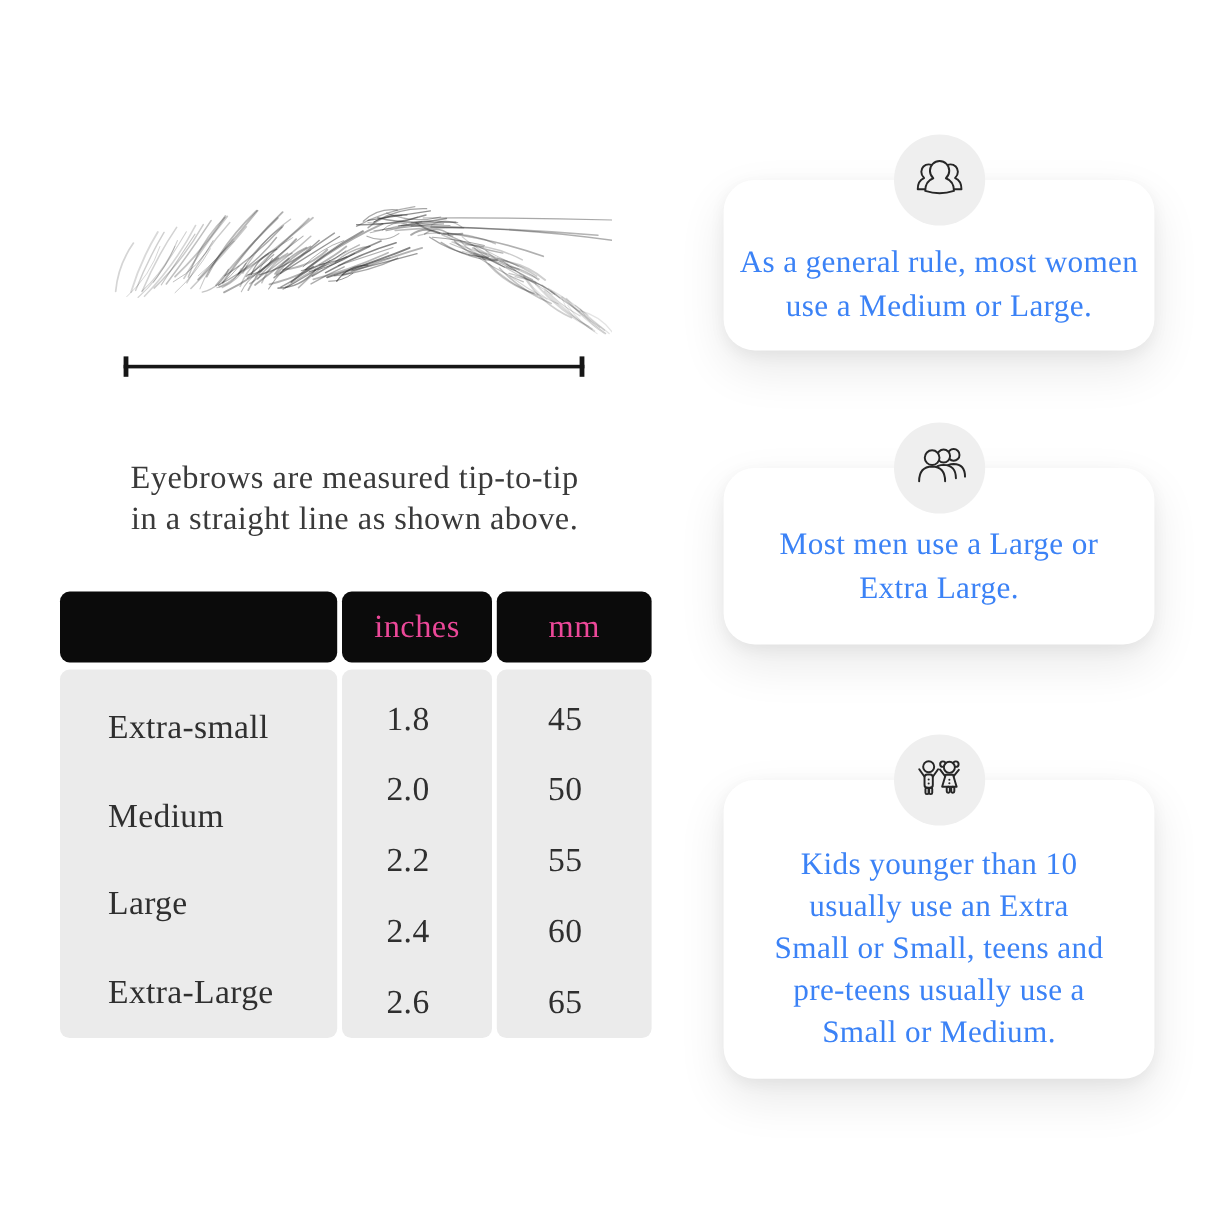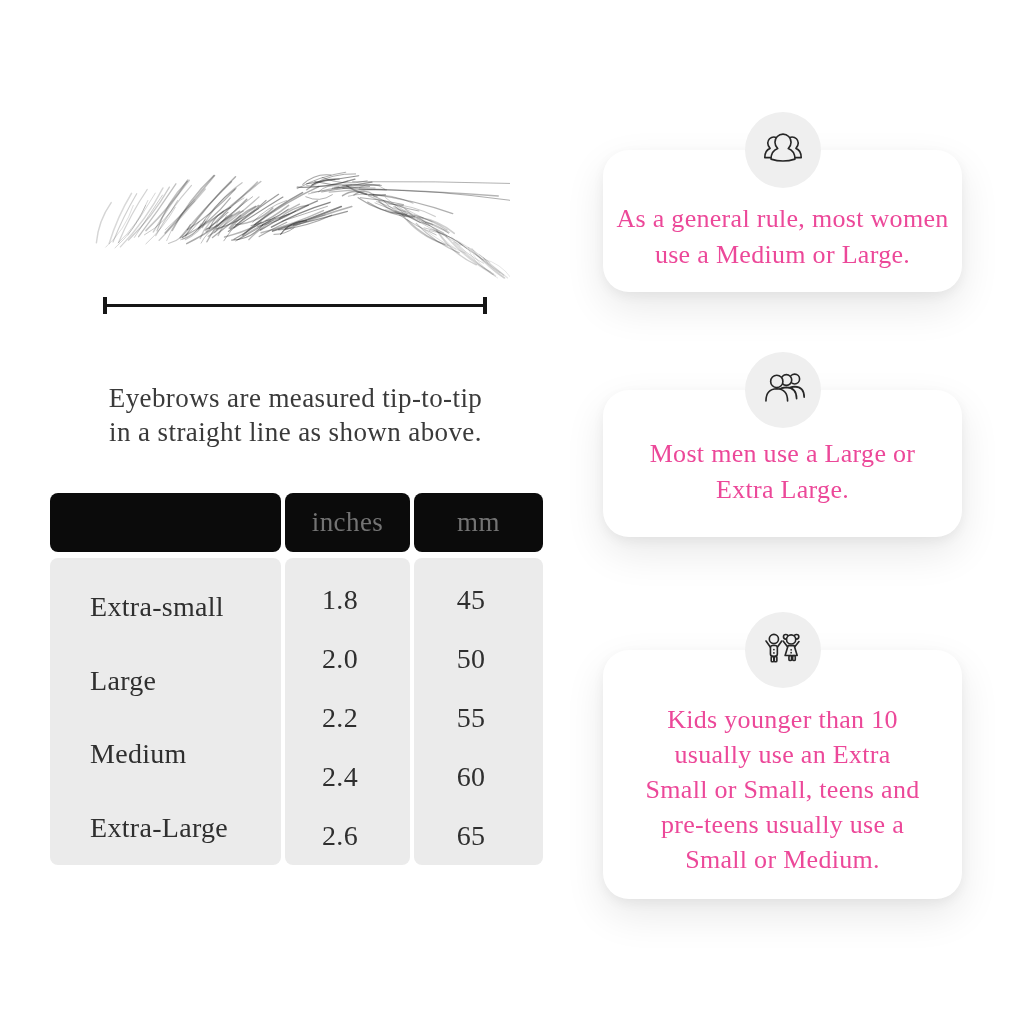--- a/index.html
+++ b/index.html
@@ -27,40 +27,40 @@
     letter-spacing:.4px;
   }
 
   
   .size-table{position:absolute;left:50px;top:493px;width:494px;display:flex;gap:4px;}
   .size-table .col{display:flex;flex-direction:column;gap:6px;}
   .col.c1{width:231px;}
   .col.c2{width:125px;}
   .col.c3{width:129px;}
   .th{
-    height:59px;background:#0b0b0b;border-radius:8px;color:#737373;
+    height:59px;background:#0b0b0b;border-radius:8px;color:#ec4899;
     display:flex;align-items:center;justify-content:center;
     font-size:27px;letter-spacing:.4px;
   }
   .tb{
     height:307px;background:#ebebeb;border-radius:8px;
     display:flex;flex-direction:column;justify-content:space-around;
     padding:12px 15px 0 0;box-sizing:border-box;
   }
   .cell{font-size:28px;color:#2f2f2f;letter-spacing:.3px;}
   .c1 .cell{padding-left:40px;text-align:left;}
   .c2 .cell,.c3 .cell{text-align:center;}
 
   
   .card{
     position:absolute;left:603px;width:359px;box-sizing:border-box;
     background:#ffffff;border-radius:26px;
     box-shadow:0 16px 40px rgba(0,0,0,.09), 0 4px 12px rgba(0,0,0,.05);
     display:flex;flex-direction:column;align-items:center;justify-content:center;
-    text-align:center;font-size:26px;line-height:36px;color:#ec4899;
+    text-align:center;font-size:26px;line-height:36px;color:#3b82f6;
     letter-spacing:.3px;
   }
   .card.k1{top:150px;height:142px;padding-top:32px;}
   .card.k2{top:390px;height:147px;padding-top:16px;text-align:center;}
   .card.k3{top:650px;height:249px;padding-top:29px;line-height:35px;}
   .icon-circle{
     position:absolute;top:-38px;left:50%;transform:translateX(-50%);
     width:76px;height:76px;border-radius:50%;background:#efefef;
     display:flex;align-items:center;justify-content:center;
   }
@@ -243,22 +243,22 @@
   <div class="caption">
     <div>Eyebrows are measured tip-to-tip</div>
     <div>in a straight line as shown above.</div>
   </div>
 
   <div class="size-table">
     <div class="col c1">
       <div class="th"></div>
       <div class="tb">
         <div class="cell">Extra-small</div>
+        <div class="cell">Medium</div>
         <div class="cell">Large</div>
-        <div class="cell">Medium</div>
         <div class="cell">Extra-Large</div>
       </div>
     </div>
     <div class="col c2">
       <div class="th">inches</div>
       <div class="tb">
         <div class="cell">1.8</div>
         <div class="cell">2.0</div>
         <div class="cell">2.2</div>
         <div class="cell">2.4</div>

